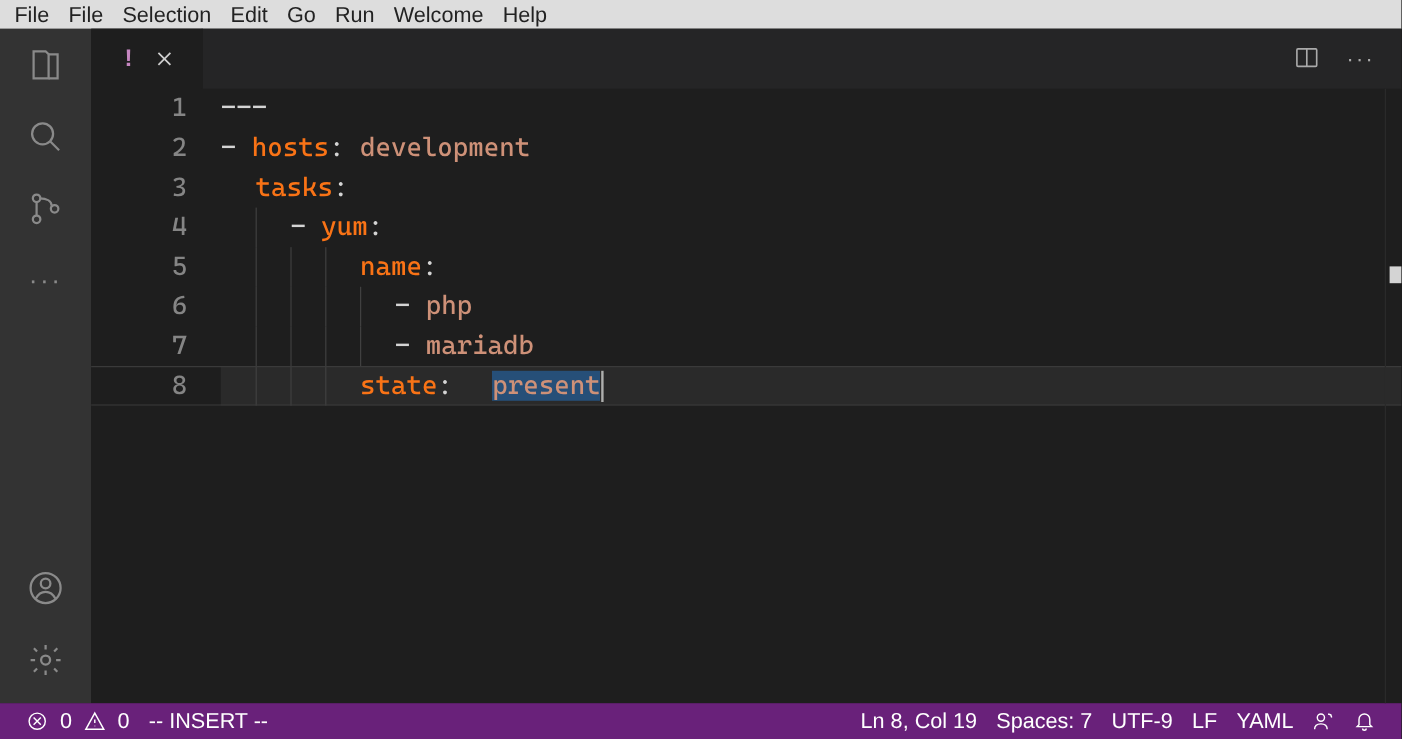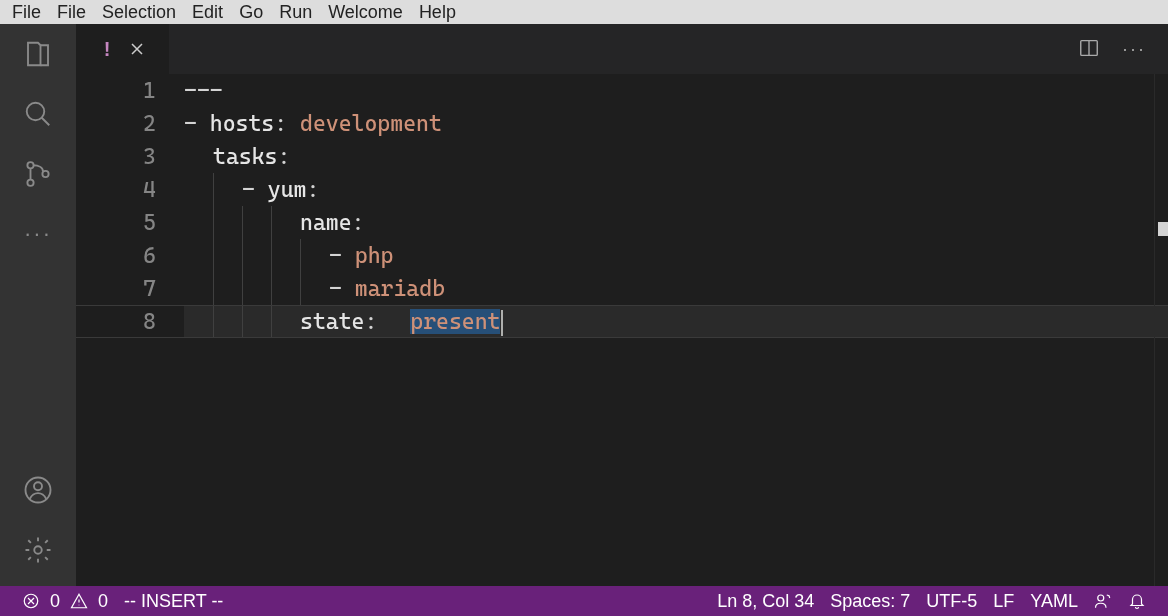--- a/index.html
+++ b/index.html
@@ -69,21 +69,21 @@
 .code-line.current { background:#2a2a2a; }
 .code-line.current::before {
   content:""; position:absolute; left:-108px; right:0; top:0; bottom:0;
   box-shadow: inset 0 1px 0 #3a3a3a, inset 0 -1px 0 #3a3a3a;
   pointer-events:none;
 }
 
 .ig { display:inline-block; width:29px; border-left:1px solid #404040; height:33px; vertical-align:top;}
 .ig0{ border-left:none;}
 .tk-dash{color:#d4d4d4;}
-.tk-key {color:#e5e5e5;}
+.tk-key {color:#f97316;}
 .tk-val {color:#ce9178;}
 .tk-colon{color:#d4d4d4;}
 .hl { background:#264f78;margin-left:20px; }
 .cursor {
   display:inline-block; width:2px; height:26px; background:#aeafad;
   vertical-align:middle; margin-left:1px;
   animation:blink 1s steps(1) infinite;
 }
 @keyframes blink { 50% {opacity:0;} }
 
@@ -210,27 +210,27 @@
         <path d="M12 3l10 18H2z"></path>
         <path d="M12 10v4M12 17v.5"></path>
       </svg>
     <span>0</span>
   </div>
   <div class="group">
     <span>-- INSERT --</span>
   </div>
   <div class="sep"></div>
   <div class="group">
-      <span>Ln 8, Col 34</span>
+      <span>Ln 8, Col 19</span>
     </div>
   <div class="group">
       <span>Spaces: 7</span>
     </div>
   <div class="group">
-      <span>UTF-5</span>
+      <span>UTF-9</span>
     </div>
   <div class="group">
       <span>LF</span>
     </div>
   <div class="group">
       <span>YAML</span>
     </div>
   <div class="group">
     <svg width="18" height="18" viewBox="0 0 24 24">
         <circle cx="9" cy="8" r="4"></circle>

